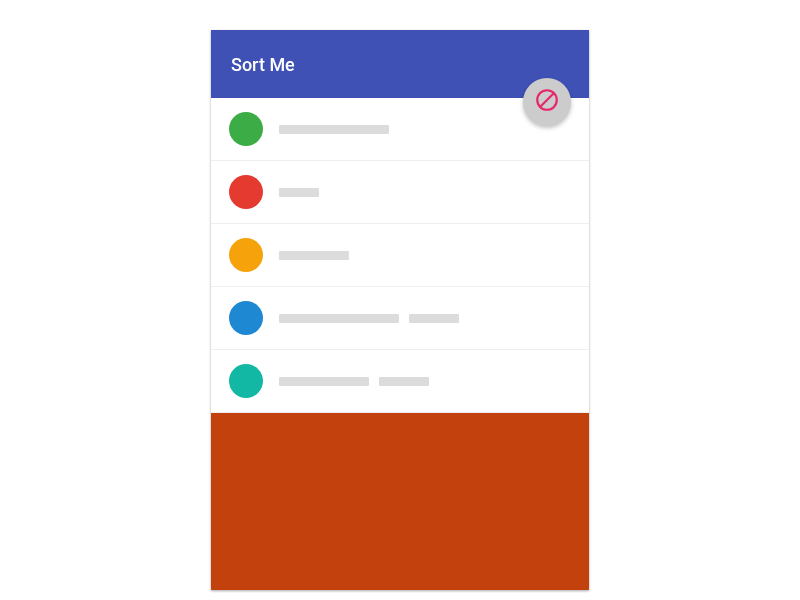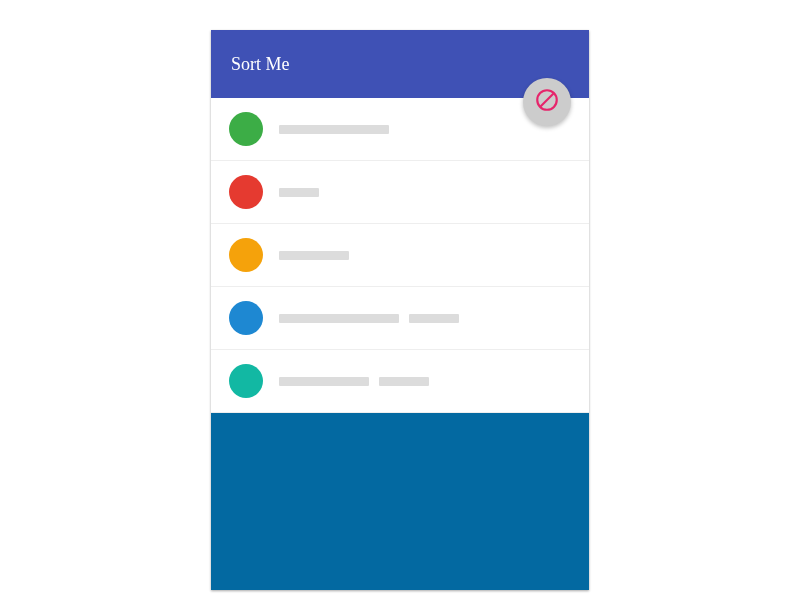--- a/index.html
+++ b/index.html
@@ -12,26 +12,25 @@
       background: #ffffff;
       width: 800px;
       height: 600px;
       display: flex;
       justify-content: center;
       align-items: flex-start;
       padding-top: 30px;
     }
     .phone-frame {
       width: 378px;
-      background: #0369a1;
+      background: #c2410c;
       box-shadow: 0 1px 3px rgba(0,0,0,0.12), 0 1px 2px rgba(0,0,0,0.24);
       position: relative;
       height: 560px;
       overflow: visible;
-      font-family: Liberation Serif, serif;
     }
     .app-bar {
       background: #3f51b5;
       color: #ffffff;
       padding: 20px 20px;
       font-size: 18px;
       font-weight: 500;
       height: 68px;
       display: flex;
       align-items: center;

